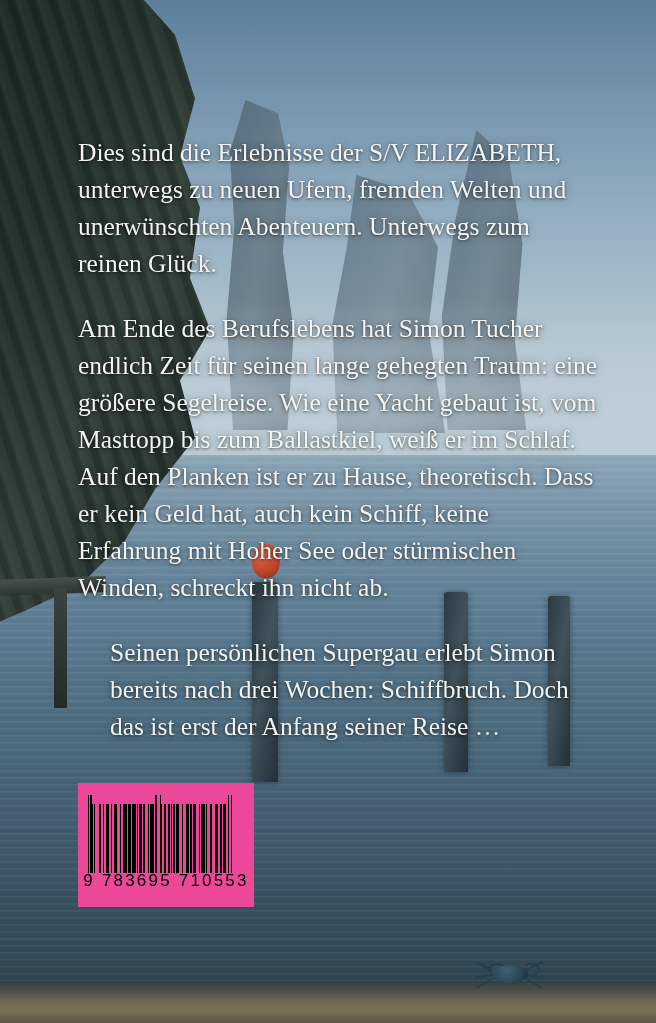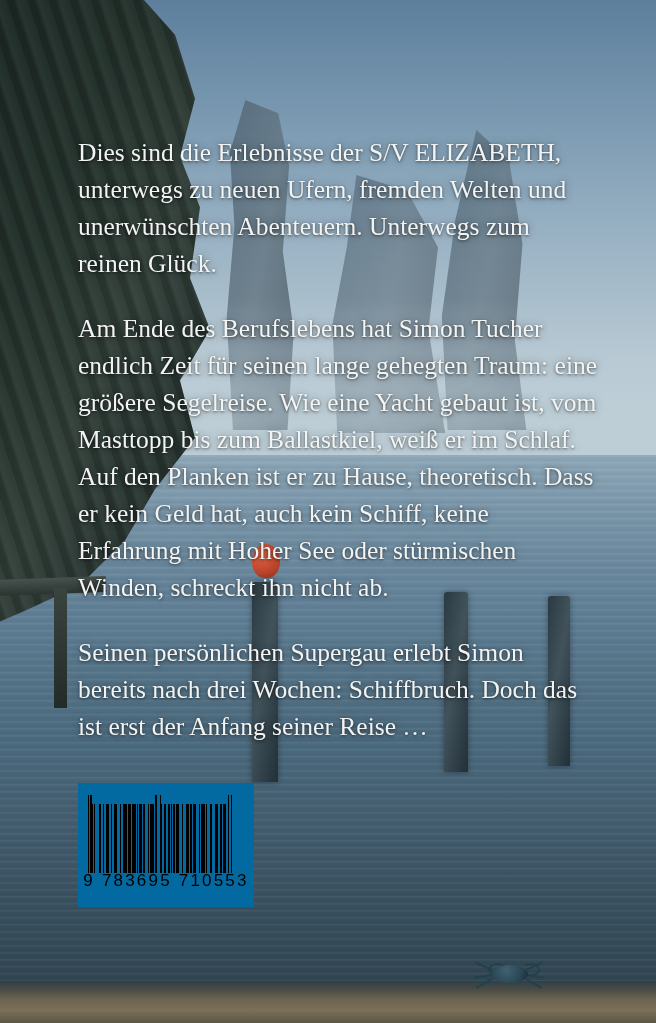--- a/index.html
+++ b/index.html
@@ -193,30 +193,30 @@
     top: 134px;
     width: 520px;
     color: #f2f4f3;
     font-size: 25.5px;
     line-height: 37px;
     text-shadow: 0 1px 3px rgba(0,0,0,0.55), 0 0 10px rgba(0,0,0,0.3);
   }
   .blurb p {
     margin: 0 0 28px 0;
   }
-  .blurb p:last-child { margin-bottom: 0; }
+  .blurb p:last-child { margin-bottom: 0; margin-left: 32px; }
 
   
   .barcode-box {
     position: absolute;
     left: 78px;
     bottom: 116px;
     width: 176px;
     height: 124px;
-    background: #0369a1;
+    background: #ec4899;
     padding: 0;
   }
   .barcode-bars {
     position: absolute;
     left: 10px; top: 12px;
     width: 144px; height: 78px;
     display: flex;
     align-items: flex-end;
     gap: 0;
   }

